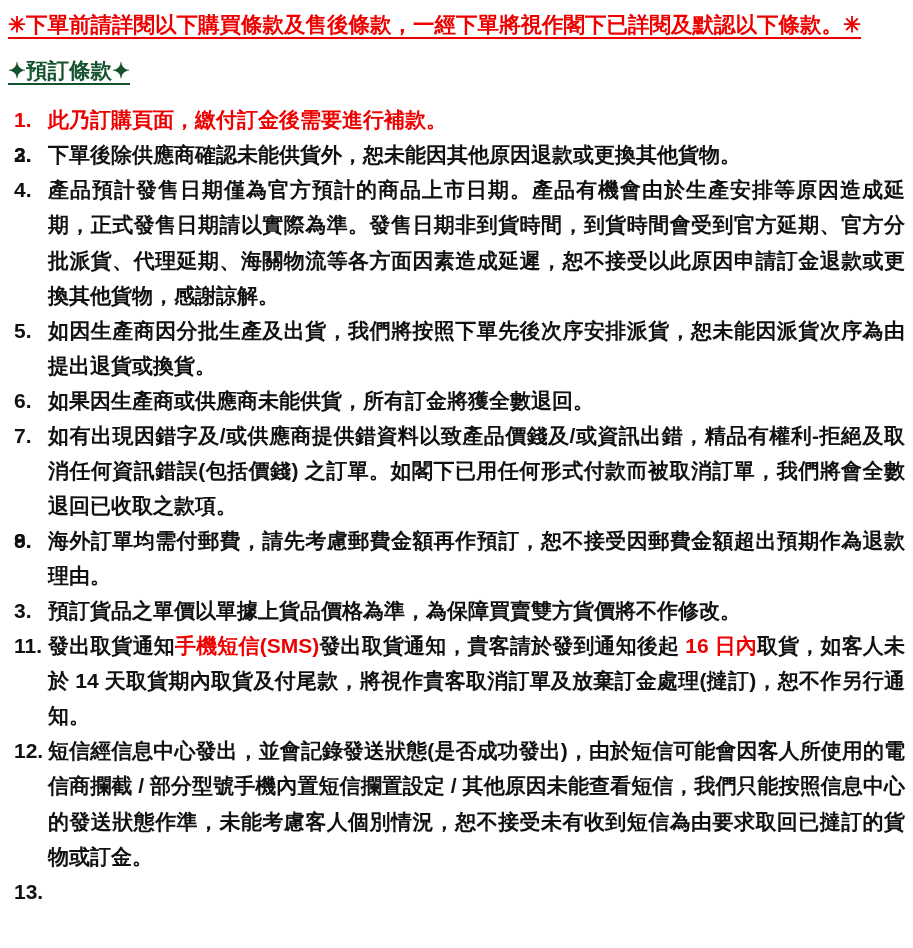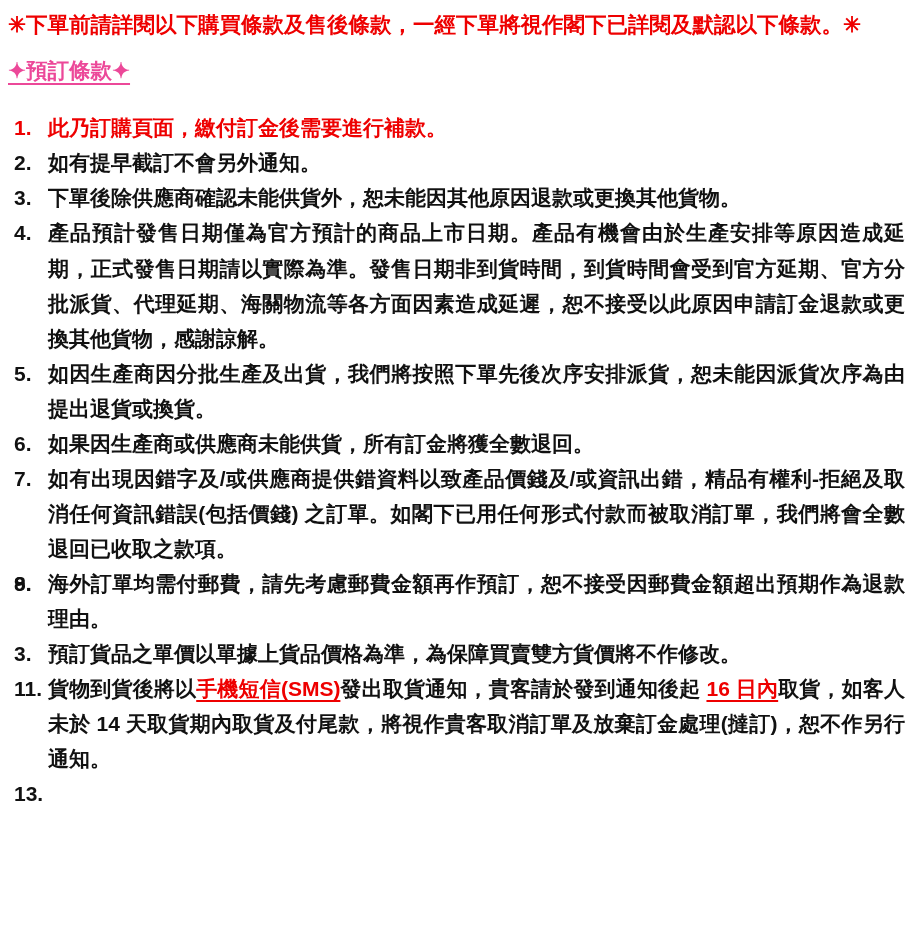--- a/index.html
+++ b/index.html
@@ -12,31 +12,32 @@
     color: #111111;
     font-size: 21px;
   }
   .doc { padding: 9px 8px 12px 8px; }
 
   .notice {
     margin: 0;
     font-size: 21.5px;
     color: var(--red, #ee0000);
     line-height: 1.5;
+    text-decoration: underline;
     text-decoration-thickness: 2px;
     text-underline-offset: 5px;
     text-decoration-skip-ink: none;
   }
 
   .section-title {
     display: inline-block;
-    margin: 15px 0 8px 0;
+    margin: 15px 0 0 0;
     font-size: 21.5px;
     font-weight: 700;
-    color: #ec4899;
+    color: #14532d;
     text-decoration: underline;
     text-decoration-thickness: 2px;
     text-underline-offset: 5px;
     text-decoration-skip-ink: none;
   }
 
   ol.terms {
     margin: 17px 0 0 0;
     padding: 0;
     list-style: none;
@@ -49,45 +50,45 @@
   }
   ol.terms li .num {
     position: absolute;
     left: 6px;
     top: 0;
   }
   li.red, li.red .num { color: var(--red, #ee0000); }
 
   .red-underline {
     color: var(--red, #ee0000);
-    text-decoration: underline;
     text-decoration-thickness: 2px;
     text-underline-offset: 4px;
     text-decoration-skip-ink: none;
   }
 </style>
 </head>
 <body>
 
 <div class="doc">
   <p class="notice">✳下單前請詳閱以下購買條款及售後條款，一經下單將視作閣下已詳閱及默認以下條款。✳</p>
 
   <div>
     <h2 class="section-title">✦預訂條款✦</h2>
   </div>
 
   <ol class="terms" id="terms-list">
       <li class="red"><span class="num">1.</span><span class="body"><span>此乃訂購頁面，繳付訂金後需要進行補款。</span></span></li>
-      <li><span class="num">2.</span><span class="body"><span>如有提早截訂不會另外通知。</span></span></li>
+      <li><span class="num">2.</span></li>
       <li><span class="num">3.</span><span class="body"><span>下單後除供應商確認未能供貨外，恕未能因其他原因退款或更換其他貨物。</span></span></li>
       <li><span class="num">4.</span><span class="body"><span>產品預計發售日期僅為官方預計的商品上市日期。產品有機會由於生產安排等原因造成延期，正式發售日期請以實際為準。發售日期非到貨時間，到貨時間會受到官方延期、官方分批派貨、代理延期、海關物流等各方面因素造成延遲，恕不接受以此原因申請訂金退款或更換其他貨物，感謝諒解。</span></span></li>
       <li><span class="num">5.</span><span class="body"><span>如因生產商因分批生產及出貨，我們將按照下單先後次序安排派貨，恕未能因派貨次序為由提出退貨或換貨。</span></span></li>
       <li><span class="num">6.</span><span class="body"><span>如果因生產商或供應商未能供貨，所有訂金將獲全數退回。</span></span></li>
       <li><span class="num">7.</span><span class="body"><span>如有出現因錯字及/或供應商提供錯資料以致產品價錢及/或資訊出錯，精品有權利-拒絕及取消任何資訊錯誤(包括價錢) 之訂單。如閣下已用任何形式付款而被取消訂單，我們將會全數退回已收取之款項。</span></span></li>
       <li><span class="num">8.</span></li>
       <li><span class="num">9.</span><span class="body"><span>海外訂單均需付郵費，請先考慮郵費金額再作預訂，恕不接受因郵費金額超出預期作為退款理由。</span></span></li>
       <li><span class="num">3.</span><span class="body"><span>預訂貨品之單價以單據上貨品價格為準，為保障買賣雙方貨價將不作修改。</span></span></li>
-      <li><span class="num">11.</span><span class="body"><span>貨物到貨後將以</span><span class="red-underline">手機短信(SMS)</span><span>發出取貨通知，貴客請於發到通知後起 </span><span class="red-underline">16 日內</span><span>取貨，如客人未於 14 天取貨期內取貨及付尾款，將視作貴客取消訂單及放棄訂金處理(撻訂)，恕不作另行通知。</span></span></li>
+      <li><span class="num">11.</span><span class="body"><span>發出取貨通知</span><span class="red-underline">手機短信(SMS)</span><span>發出取貨通知，貴客請於發到通知後起 </span><span class="red-underline">16 日內</span><span>取貨，如客人未於 14 天取貨期內取貨及付尾款，將視作貴客取消訂單及放棄訂金處理(撻訂)，恕不作另行通知。</span></span></li>
+      <li><span class="num">12.</span><span class="body"><span>短信經信息中心發出，並會記錄發送狀態(是否成功發出)，由於短信可能會因客人所使用的電信商攔截 / 部分型號手機內置短信攔置設定 / 其他原因未能查看短信，我們只能按照信息中心的發送狀態作準，未能考慮客人個別情況，恕不接受未有收到短信為由要求取回已撻訂的貨物或訂金。</span></span></li>
       <li>
         <span class="num">13.</span>
       </li>
     </ol>
 </div>
 
 </body></html>

